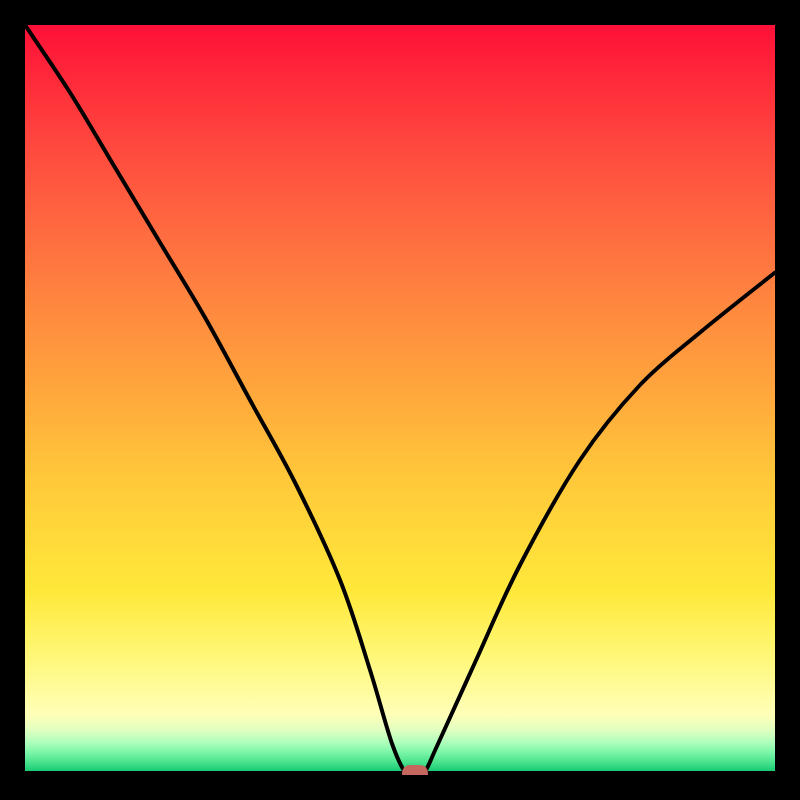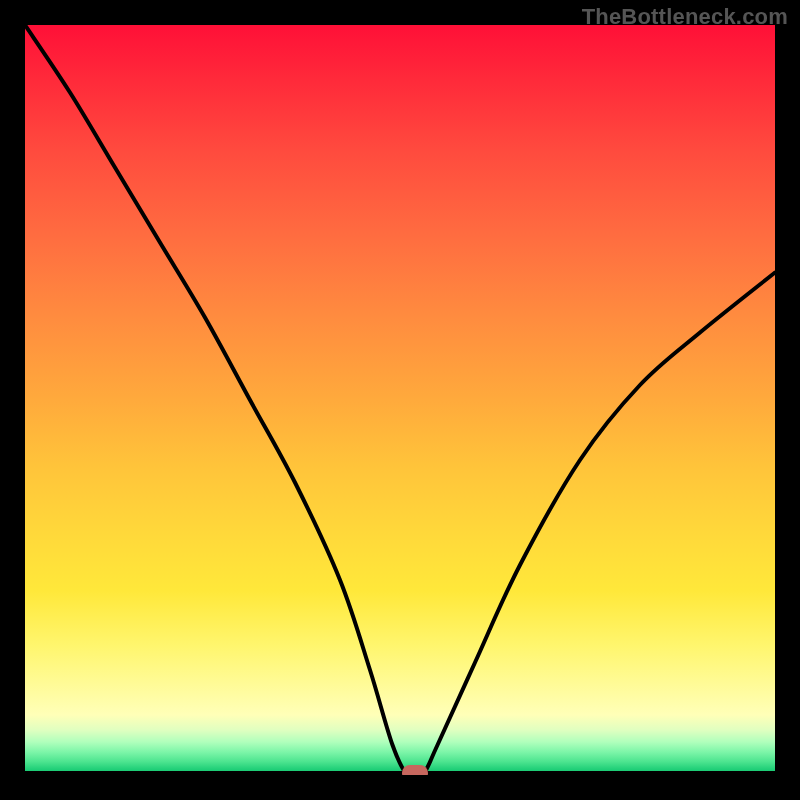--- a/index.html
+++ b/index.html
@@ -83,21 +83,20 @@
     border-radius: 8px;
     transform: translate(-50%, -50%);
     z-index: 12;
   }
 </style>
 </head>
 <body>
 
 <div class="frame">
 
-  <div class="watermark">TheBottleneck.com</div>
 
   <div class="plot-area">
     <div class="gradient">
       <div class="grad-upper"></div>
       <div class="grad-lower"></div>
     </div>
 
     <svg class="curve" viewBox="0 0 750 750" preserveAspectRatio="none">
       <path id="curve-path" d="M 0,0 C 7.5,11.25 30,43.75 45,67.5 C 60,91.25 75,117.5 90,142.5 C 105,167.5 120,192.5 135,217.5 C 150,242.5 165,266.25 180,292.5 C 195,318.75 210,347.5 225,375 C 240,402.5 255,427.5 270,457.5 C 285,487.5 302.5,523.75 315,555 C 327.5,586.25 336.25,617.5 345,645 C 353.75,672.5 361.25,702.5 367.5,720 C 373.75,737.5 377.5,745 382.5,750 C 387.5,755 392.5,755 397.5,750 C 402.5,745 403.75000000000006,738.75 412.50000000000006,720 C 421.25000000000006,701.25 436.25,667.5 450,637.5 C 463.75,607.5 477.5,573.75 495,540 C 512.5,506.25 535,465 555,435 C 575,405 595,381.25 615,360 C 635,338.75 652.5,326.25 675,307.5 C 697.5,288.75 737.5,257.49999999999994 750,247.49999999999994" fill="none" stroke="#000" stroke-width="4" stroke-linejoin="round" stroke-linecap="round"></path>
       <line x1="0" y1="748" x2="750" y2="748" stroke="#000" stroke-width="4"></line>

